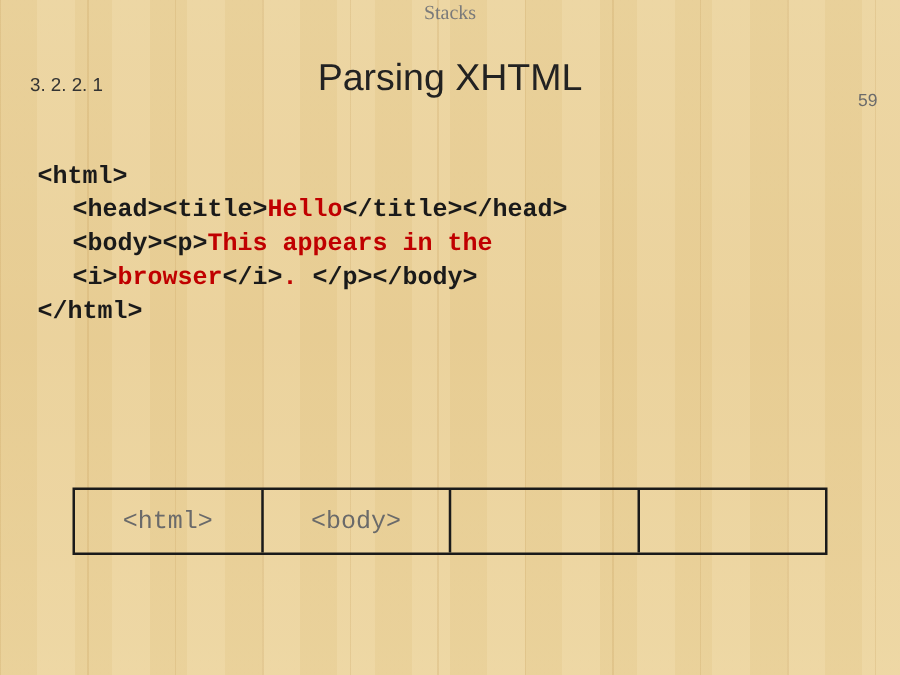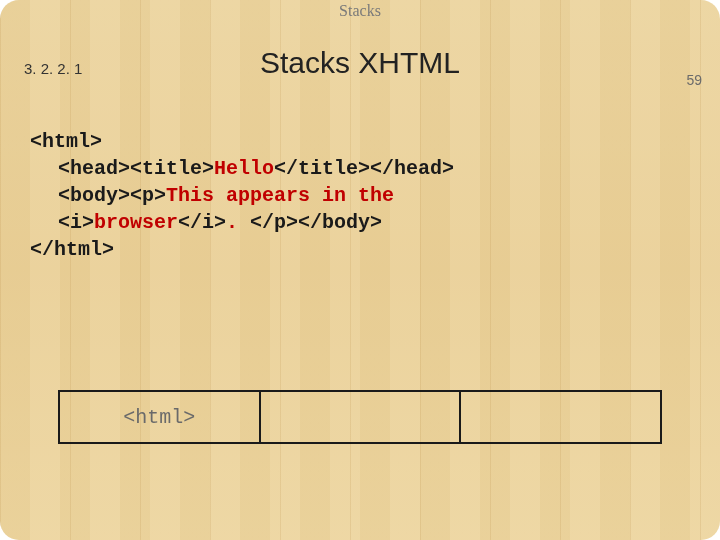--- a/index.html
+++ b/index.html
@@ -21,21 +21,20 @@
         rgba(0,0,0,0) 70px),
       repeating-linear-gradient(90deg,
         rgba(230,200,140,0.5) 0px,
         rgba(230,200,140,0.5) 30px,
         rgba(238,212,160,0.5) 30px,
         rgba(238,212,160,0.5) 60px),
       linear-gradient(180deg, #ecd9a8 0%, #e8d19a 50%, #eedba9 100%);
     font-family: Georgia, 'Times New Roman', serif;
     color: #222;
     box-sizing: border-box;
-    border-radius: 19px;
   }
   .topic {
     position: absolute;
     top: 2px;
     left: 0;
     width: 100%;
     text-align: center;
     font-size: 16px;
     color: #7a7a7a;
     font-family: Georgia, serif;
@@ -110,24 +109,25 @@
   .stack-cell:last-child { border-right: none; }
 </style>
 </head>
 <body>
 
 <div class="slide">
 
   <div class="topic">Stacks</div>
   <div class="pagenum">59</div>
   <div class="section-num">3. 2. 2. 1</div>
-  <div class="title">Stacks XHTML</div>
+  <div class="title">Parsing XHTML</div>
 
   <div class="code-block"><span>&lt;html&gt;</span>
 <span class="indent"><span>&lt;head&gt;&lt;title&gt;</span><span class="red">Hello</span><span>&lt;/title&gt;&lt;/head&gt;</span></span><span class="indent"><span>&lt;body&gt;&lt;p&gt;</span><span class="red">This appears in the</span></span><span class="indent"><span>&lt;i&gt;</span><span class="red">browser</span><span>&lt;/i&gt;</span><span class="red">. </span><span>&lt;/p&gt;&lt;/body&gt;</span></span><span>&lt;/html&gt;</span></div>
 
   <div class="stack">
     <div class="stack-cell">&lt;html&gt;</div>
+    <div class="stack-cell">&lt;body&gt;</div>
     <div class="stack-cell"></div>
     <div class="stack-cell"></div>
   </div>
 
 </div>
 
 </body></html>

